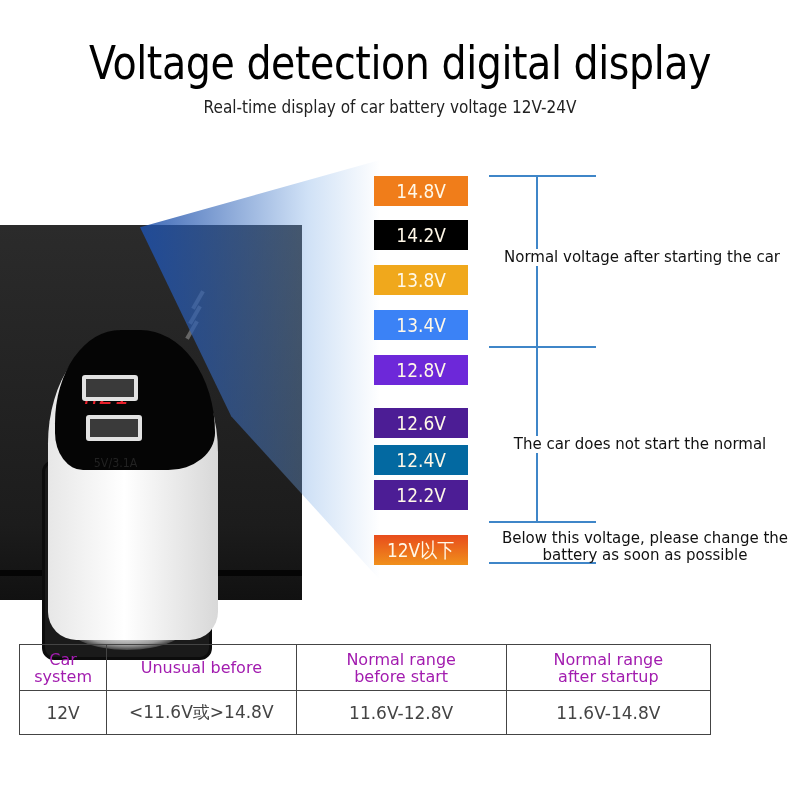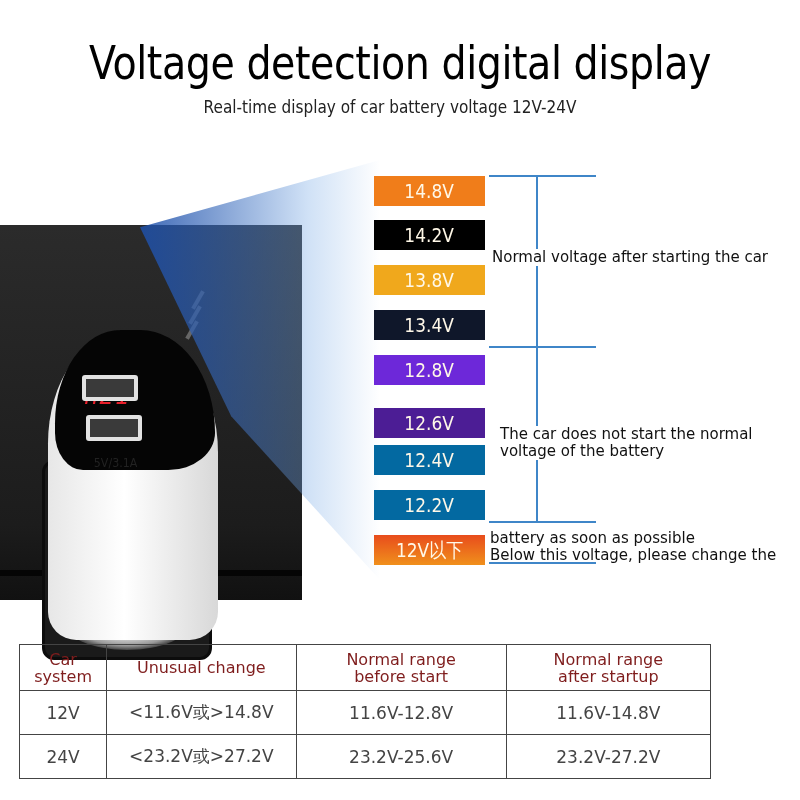--- a/index.html
+++ b/index.html
@@ -17,29 +17,29 @@
   .screen { position: absolute; left: 55px; top: 170px; width: 160px; height: 140px; background: #050505; border-radius: 70px 80px 50px 30px / 100px 110px 40px 40px; }
   .digits { position: absolute; left: 84px; top: 222px; font-family: "DejaVu Sans Mono", monospace; font-size: 24px; color: #e8202b; font-style: italic; letter-spacing: 1px; }
   .usb { position: absolute; width: 56px; height: 26px; border: 4px solid #e2e2e2; background: #3a3a3a; border-radius: 3px; }
   .usb1 { left: 82px; top: 375px; }
   .usb2 { left: 86px; top: 415px; }
   .rating { position: absolute; left: 90px; top: 455px; font-size: 13px; color: #222; font-family: "DejaVu Sans", sans-serif; transform: scaleX(0.85); }
   .vent { position: absolute; left: 196px; width: 4px; height: 20px; background: #666; transform: rotate(30deg); }
   .beam { position: absolute; left: 140px; top: 160px; width: 240px; height: 420px; background: linear-gradient(90deg,rgba(30,80,170,0.85),rgba(120,170,230,0.35) 70%,rgba(255,255,255,0)); clip-path: polygon(0 16%, 100% 0, 100% 100%, 38% 61%); }
 
   
-  .bar { position: absolute; left: 374px; width: 111px; height: 30px; color: #fff8e8; font-size: 20px; text-align: center; line-height: 30px; font-family: "DejaVu Sans", sans-serif; }
+  .bar { position: absolute; left: 374px; width: 94px; height: 30px; color: #fff8e8; font-size: 20px; text-align: center; line-height: 30px; font-family: "DejaVu Sans", sans-serif; }
   .bar span { display: inline-block; transform: scaleX(0.85); }
   .hline { position: absolute; height: 2px; background: #3f86c8; }
   .vline { position: absolute; width: 2px; background: #3f86c8; }
-  .note { position: absolute; font-size: 15px; color: #111; background: #fff; line-height: 17px; font-family: "DejaVu Sans", sans-serif; }
+  .note { position: absolute; font-size: 15px; color: #111; text-align: center; background: #fff; line-height: 17px; font-family: "DejaVu Sans", sans-serif; }
 
   
   table { position: absolute; left: 19px; top: 644px; width: 692px; border-collapse: collapse; font-family: "DejaVu Sans", sans-serif; }
-  th, td { border: 1.5px solid #444; text-align: center; color: #7f1d1d; font-weight: normal; }
+  th, td { border: 1.5px solid #444; text-align: center; color: #a21caf; font-weight: normal; }
   th { height: 46px; font-size: 16px; line-height: 17px; }
   td { height: 44px; font-size: 17px; color: #444; }
 </style>
 </head>
 <body>
 
 <div class="title">Voltage detection digital display</div>
 <div class="subtitle">Real-time display of car battery voltage 12V-24V</div>
 
 <div class="illus">
@@ -55,75 +55,68 @@
   <div class="vent" style="top:160px;left:190px"></div>
   <div class="usb usb1" style="top:215px"></div>
   <div class="usb usb2" style="top:255px"></div>
   <div class="rating" style="top:295px">5V/3.1A</div>
   <div class="beam" style="top:0px"></div>
 </div>
 
 <div class="bar" style="top:176px;background:#f07d1a"><span>14.8V</span></div>
 <div class="bar" style="top:220px;background:#000000"><span>14.2V</span></div>
 <div class="bar" style="top:265px;background:#f0a81c"><span>13.8V</span></div>
-<div class="bar" style="top:310px;background:#0f172a"><span>13.4V</span></div>
+<div class="bar" style="top:310px;background:#3b82f6"><span>13.4V</span></div>
 <div class="bar" style="top:355px;background:#6d28d9"><span>12.8V</span></div>
 <div class="bar" style="top:408px;background:#4c1d95"><span>12.6V</span></div>
 <div class="bar" style="top:445px;background:#0369a1"><span>12.4V</span></div>
-<div class="bar" style="top:490px;background:#0369a1"><span>12.2V</span></div>
+<div class="bar" style="top:480px;background:#4c1d95"><span>12.2V</span></div>
 <div class="bar" style="top:535px;background:linear-gradient(180deg,#e84c1c,#f0901c)"><span>12V以下</span></div>
 
 <div class="hline" style="left:489px;top:175px;width:107px"></div>
 <div class="vline" style="left:536px;top:175px;height:172px"></div>
 <div class="hline" style="left:489px;top:346px;width:107px"></div>
 <div class="vline" style="left:536px;top:346px;height:176px"></div>
 <div class="hline" style="left:489px;top:521px;width:107px"></div>
 <div class="hline" style="left:489px;top:562px;width:107px"></div>
 
 <div class="note" style="left:492px;top:249px;width:300px">Normal voltage after starting the car</div>
-<div class="note" style="left:500px;top:426px;width:280px">
+<div class="note" style="left:500px;top:436px;width:280px">
   <div>The car does not start the normal</div>
-  <div>voltage of the battery</div>
 </div>
 <div class="note" style="left:490px;top:530px;width:310px;background:transparent">
+  <div>Below this voltage, please change the</div>
   <div>battery as soon as possible</div>
-  <div>Below this voltage, please change the</div>
 </div>
 
 <table>
   <colgroup>
       <col style="width:56px">
       <col style="width:128px">
       <col style="width:142px">
       <col style="width:138px">
     </colgroup>
   <tbody>
       <tr>
     <th>
           <div>Car</div>
           <div>system</div>
         </th>
     <th>
-          <div>Unusual change</div>
+          <div>Unusual before</div>
         </th>
     <th>
           <div>Normal range</div>
           <div>before start</div>
         </th>
     <th>
           <div>Normal range</div>
           <div>after startup</div>
         </th>
   </tr>
   <tr>
     <td>12V</td>
     <td>&lt;11.6V或&gt;14.8V</td>
     <td>11.6V-12.8V</td>
     <td>11.6V-14.8V</td>
   </tr>
-  <tr>
-    <td>24V</td>
-    <td>&lt;23.2V或&gt;27.2V</td>
-    <td>23.2V-25.6V</td>
-    <td>23.2V-27.2V</td>
-  </tr>
 </tbody>
   </table>
 
 </body></html>

